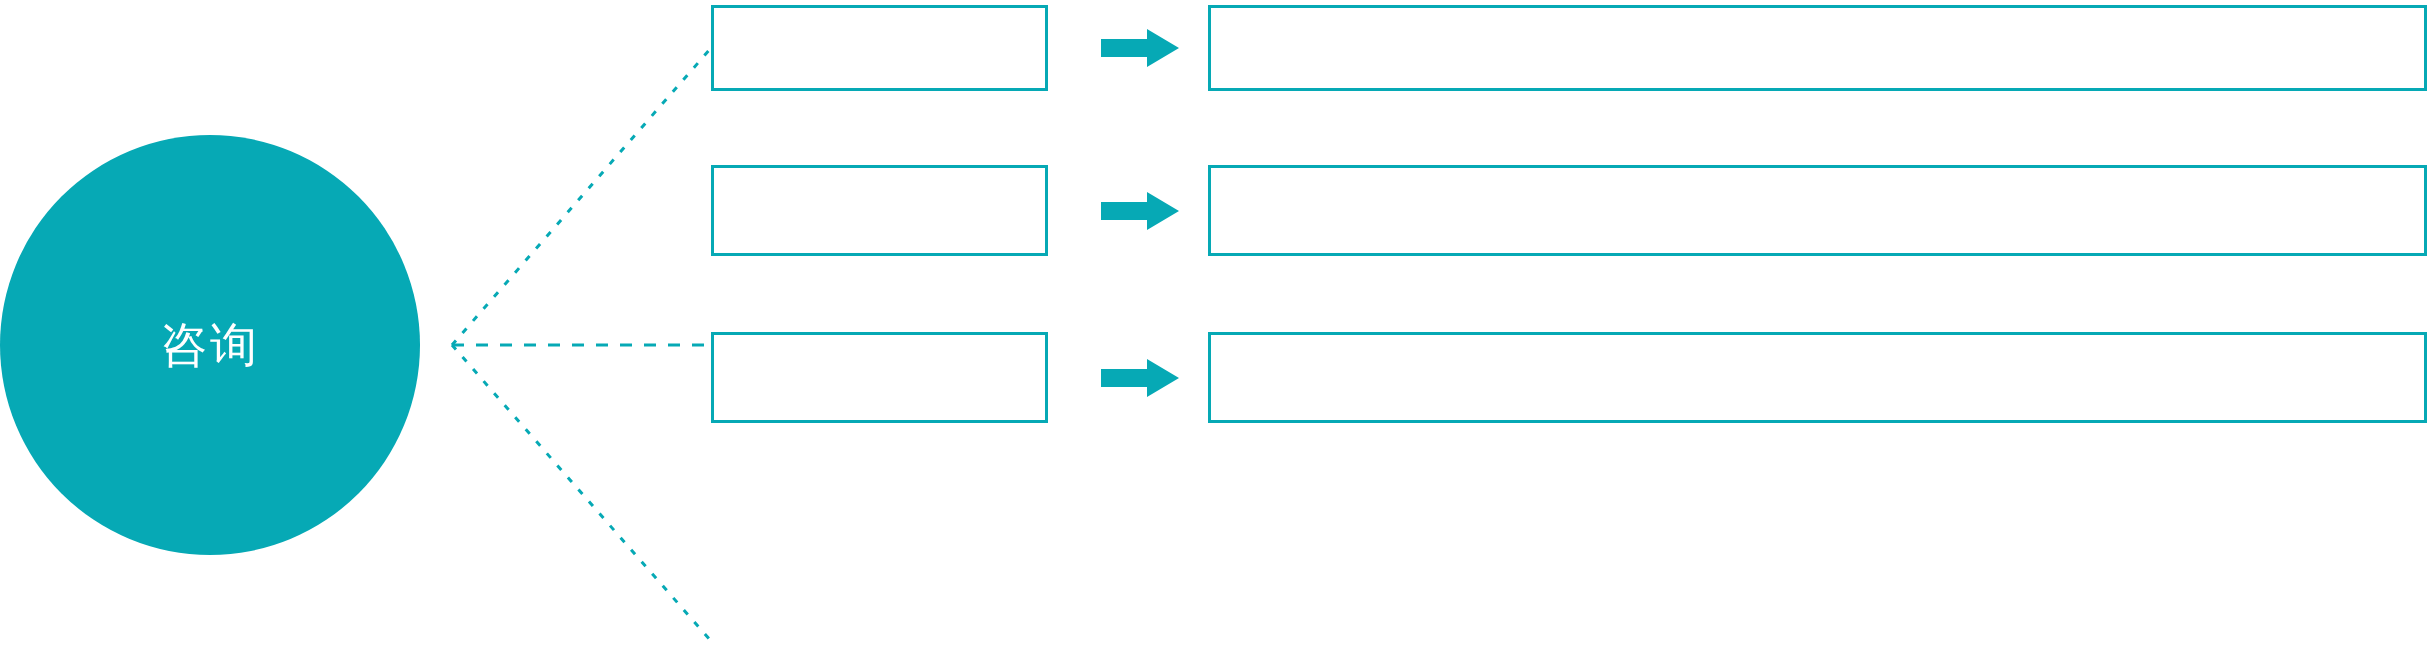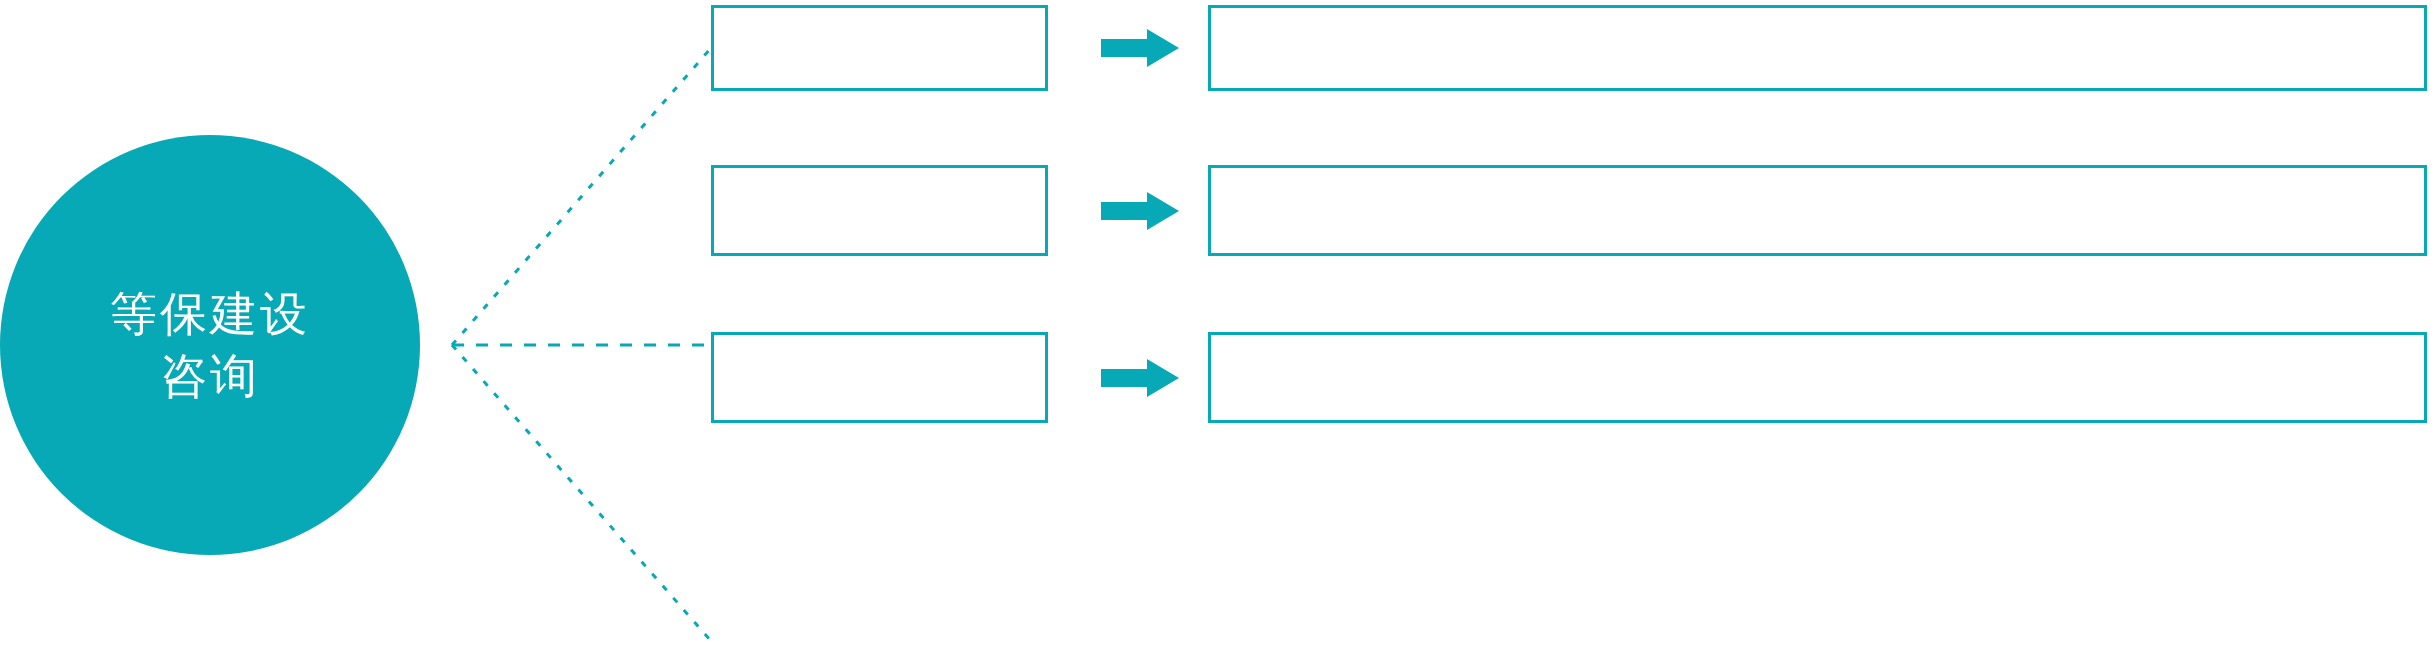--- a/index.html
+++ b/index.html
@@ -91,21 +91,20 @@
     height: 38px;
   }
   .arrow svg { display: block; width: 100%; height: 100%; }
 </style>
 </head>
 <body>
 
 <div id="canvas">
 
   <div class="hub">
-    <div class="hub-line">等保建设</div>
     <div class="hub-line">咨询</div>
   </div>
 
   <svg class="connectors" viewBox="0 0 2434 655" xmlns="http://www.w3.org/2000/svg">
     <line x1="452" y1="345" x2="711" y2="48" stroke="#06A9B5" stroke-width="3" stroke-linecap="butt" stroke-dasharray="6 10"></line>
     <line x1="452" y1="345" x2="711" y2="345" stroke="#06A9B5" stroke-width="3" stroke-linecap="butt" stroke-dasharray="12 12"></line>
     <line x1="452" y1="345" x2="711" y2="641" stroke="#06A9B5" stroke-width="3" stroke-linecap="butt" stroke-dasharray="6 10"></line>
   </svg>
 
   <div class="row" style="top:5px;height:86px;">

